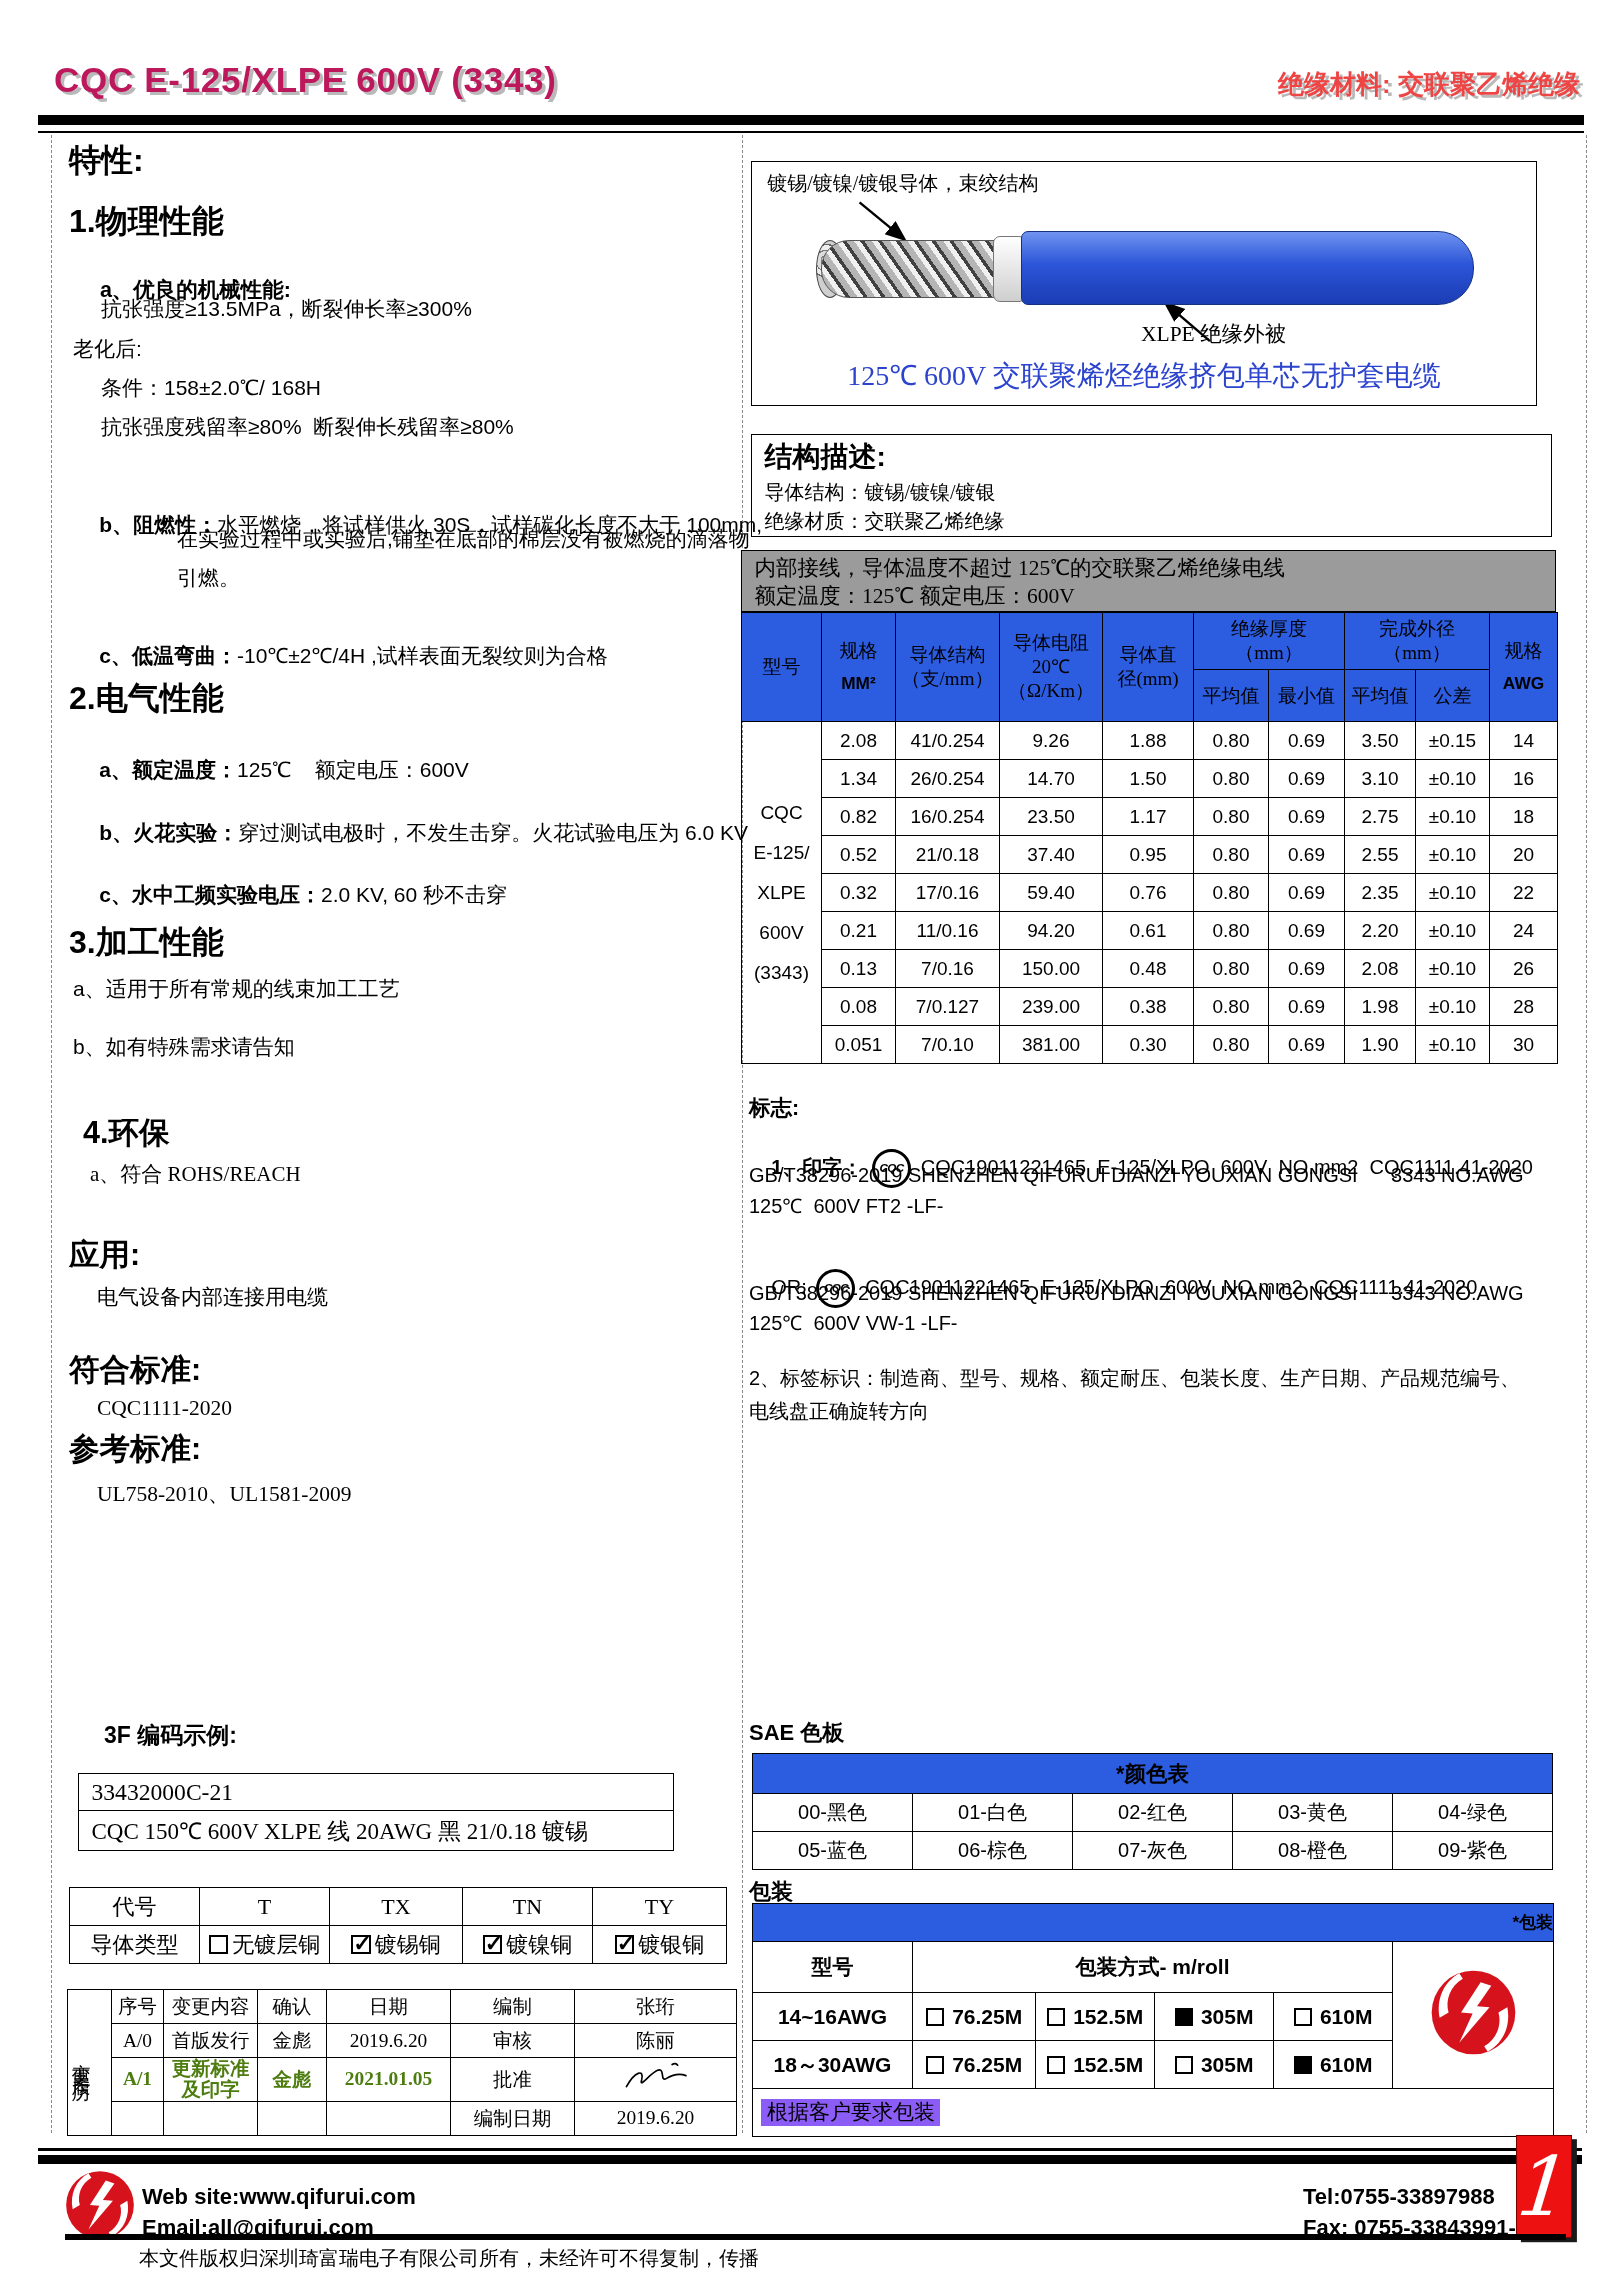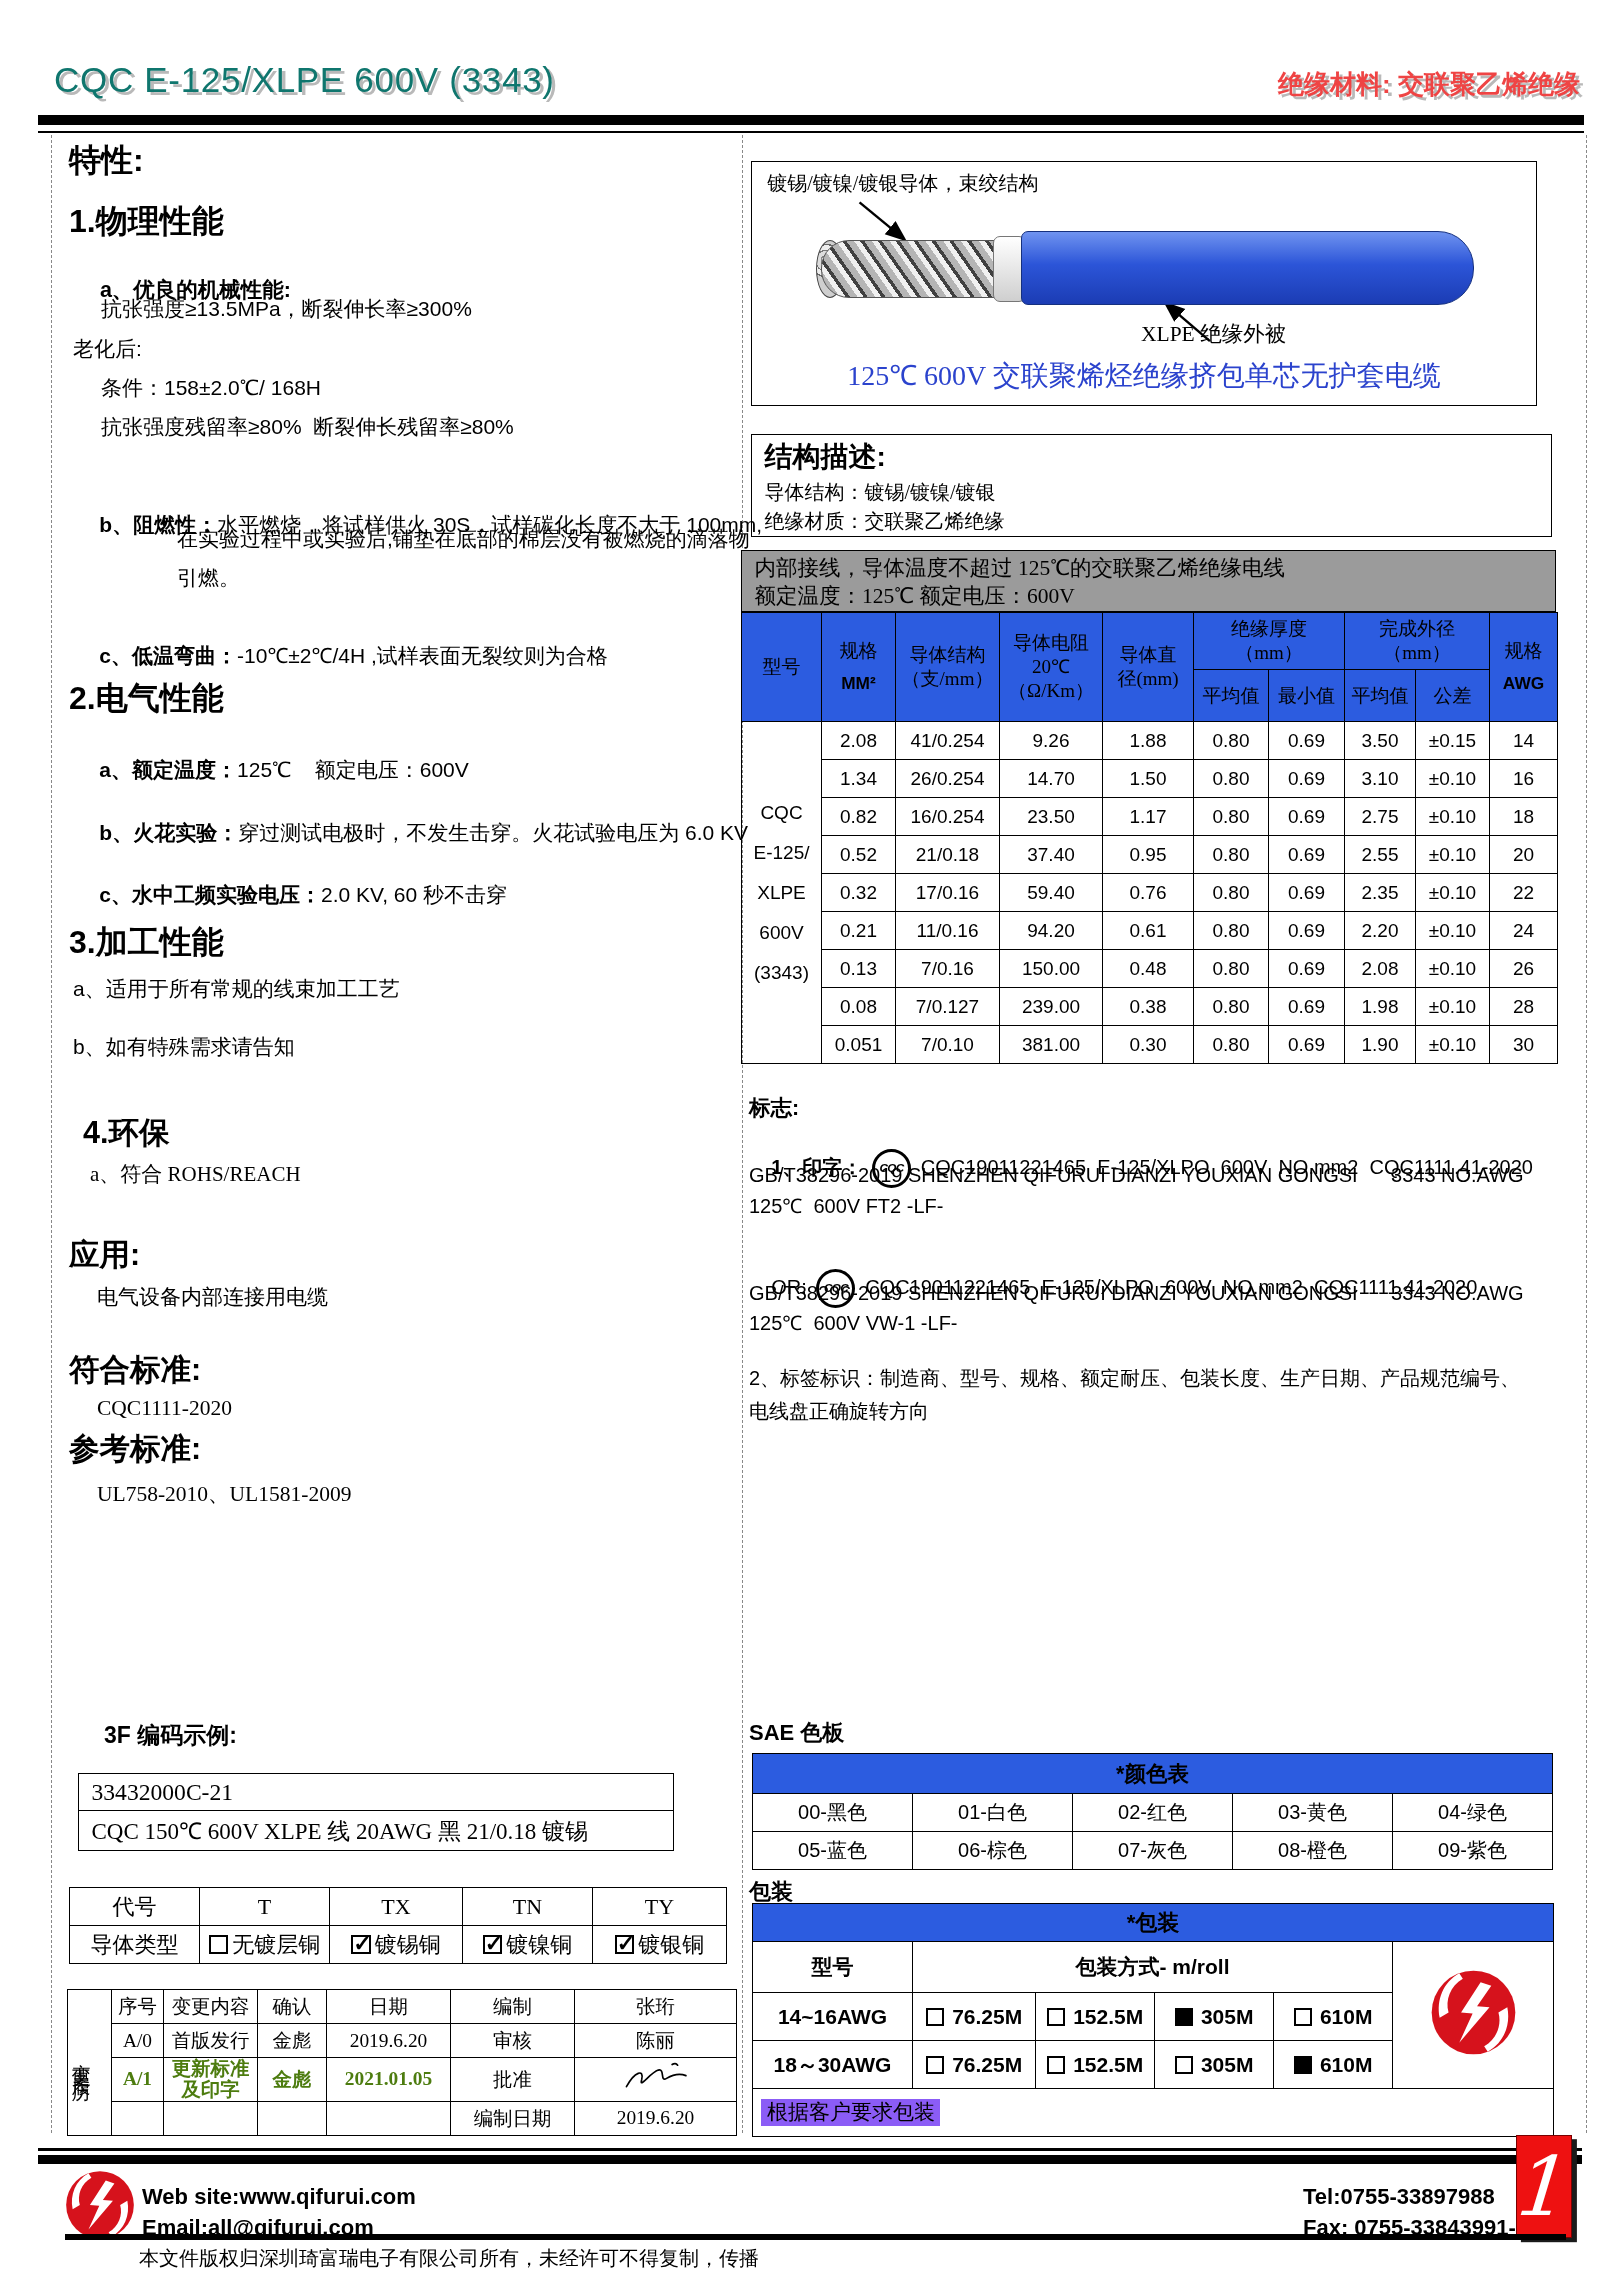--- a/index.html
+++ b/index.html
@@ -4,22 +4,22 @@
 <style>
   html,body{margin:0;padding:0;background:#e8e8e8;}
   .page{position:relative;width:1623px;height:2295px;background:#ffffff;
         font-family:"Liberation Sans",sans-serif;color:#000;overflow:hidden;}
   .t{position:absolute;white-space:pre;line-height:1.15;}
   .b{font-weight:bold;}
   .sf{font-family:"Liberation Serif",serif;}
   .h1{font-weight:bold;font-size:32px;}
   .h2{font-weight:bold;font-size:30.5px;}
   
-  .hdr-title{position:absolute;left:54px;top:60px;font-size:35px;font-weight:normal;
-             color:#0f766e;text-shadow:3.5px 2.8px 0 #b9b9b9;letter-spacing:0.7px;}
+  .hdr-title{position:absolute;left:54px;top:60px;font-size:35px;font-weight:bold;
+             color:#be185d;text-shadow:3.5px 2.8px 0 #b9b9b9;letter-spacing:0.7px;}
   .hdr-sub{position:absolute;right:43px;top:67px;font-size:26px;font-weight:bold;
            color:#ef4444;text-shadow:3.5px 2.8px 0 #b9b9b9;}
   .hdr-rule{position:absolute;left:38px;width:1546px;top:115px;height:5.6px;
             border-top:10.4px solid #000;border-bottom:2.8px solid #000;}
   .vguide{position:absolute;top:135px;height:1998px;width:0;border-left:1.4px dashed #888;}
   
   .cablebox{position:absolute;left:751px;top:161px;width:784px;height:243px;border:1.4px solid #000;}
   .cond{position:absolute;left:69px;top:78px;width:173px;height:56px;
         background:repeating-linear-gradient(55deg,#f0f0f0 0 4.9px,#404040 4.9px 8.3px,#b5b5b5 8.3px 14.6px);
         border:0.7px solid #555;border-radius:28px 0 0 28px;}
@@ -53,21 +53,21 @@
   
   .cqc-mark{display:inline-flex;width:33px;height:33px;border:3.5px solid #000;border-radius:50%;
             align-items:center;justify-content:center;font-weight:800;font-size:11.8px;
             font-style:italic;letter-spacing:-0.7px;vertical-align:middle;margin:0 9.7px;}
   .mkline{font-size:20px;}
   
   .saetbl{position:absolute;left:752px;top:1753px;width:799px;font-size:20px;}
   .saetbl td{height:37px;}
   .saetbl .bluehead{height:39px;font-weight:bold;font-size:21.5px;}
   .packtbl{position:absolute;left:752px;top:1903px;width:799px;font-size:21px;font-weight:bold;}
-  .packtbl .bluehead{height:37px;font-size:22px;}
+  .packtbl .bluehead{height:37px;font-size:17px;text-align:right;}
   .packtbl td{height:47px;}
   .note-hl{background:#8b5cf6;font-weight:normal;font-family:"Liberation Serif",serif;font-size:21px;padding:1.4px 5.6px;}
   .cbx{display:inline-block;width:18px;height:18px;border:2.8px solid #000;vertical-align:-2.1px;margin-right:8.3px;box-sizing:border-box;}
   .cbx.checked{background:#000;}
   
   .codetbl{position:absolute;left:69px;top:1887px;width:658px;font-family:"Liberation Serif",serif;font-size:22px;}
   .codetbl td{height:37px;}
   .cbk{display:inline-block;width:19.4px;height:19.4px;border:2.8px solid #000;vertical-align:-2.8px;margin-right:4.2px;
        box-sizing:border-box;position:relative;}
   .cbk.checked::after{content:"✓";position:absolute;left:0px;top:-6.2px;font-size:22px;font-weight:bold;font-family:"Liberation Sans",sans-serif;}

